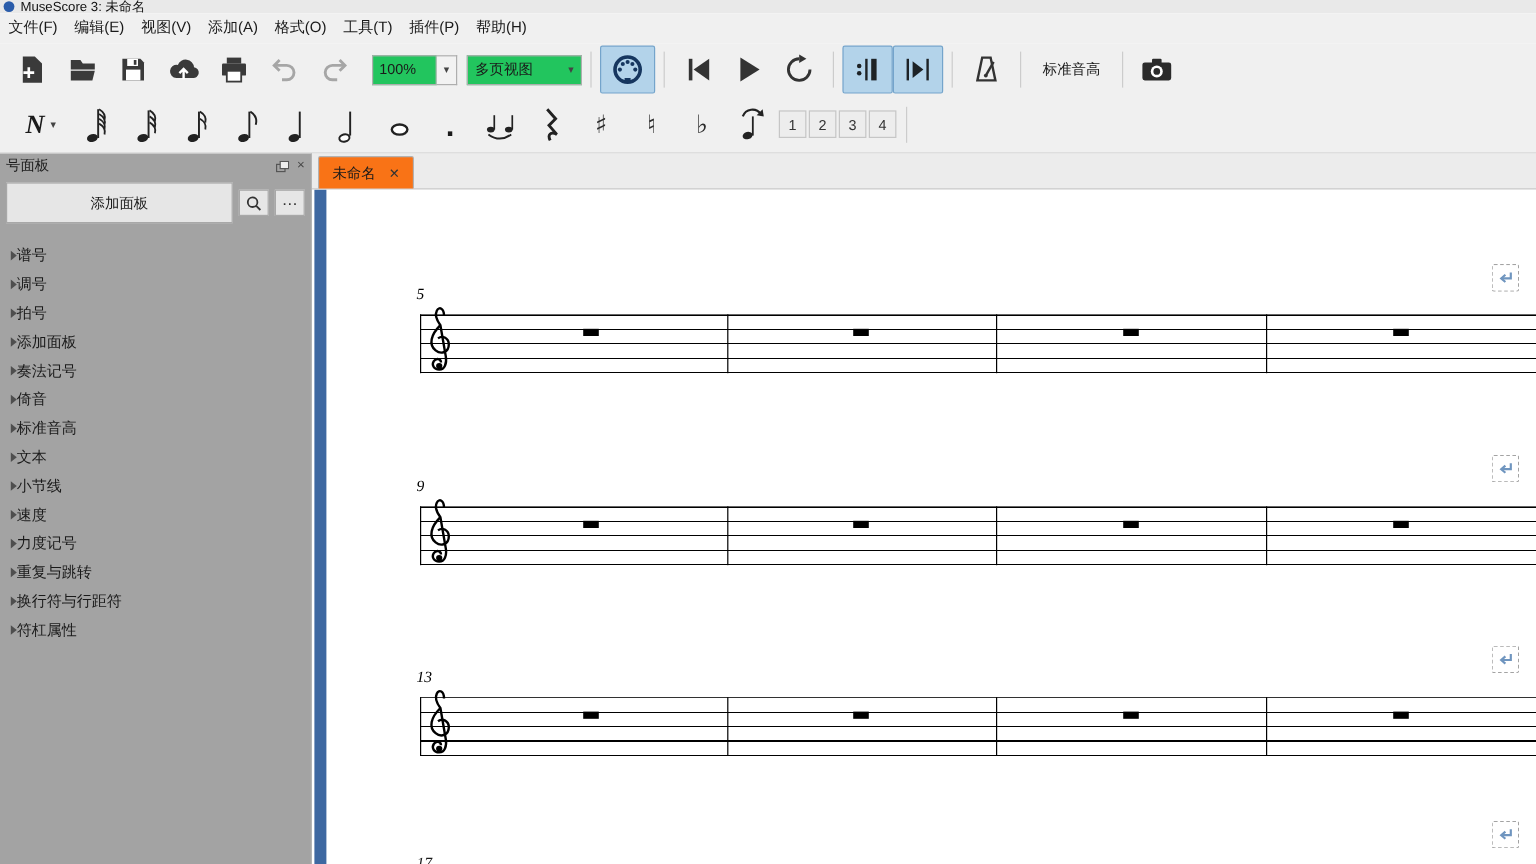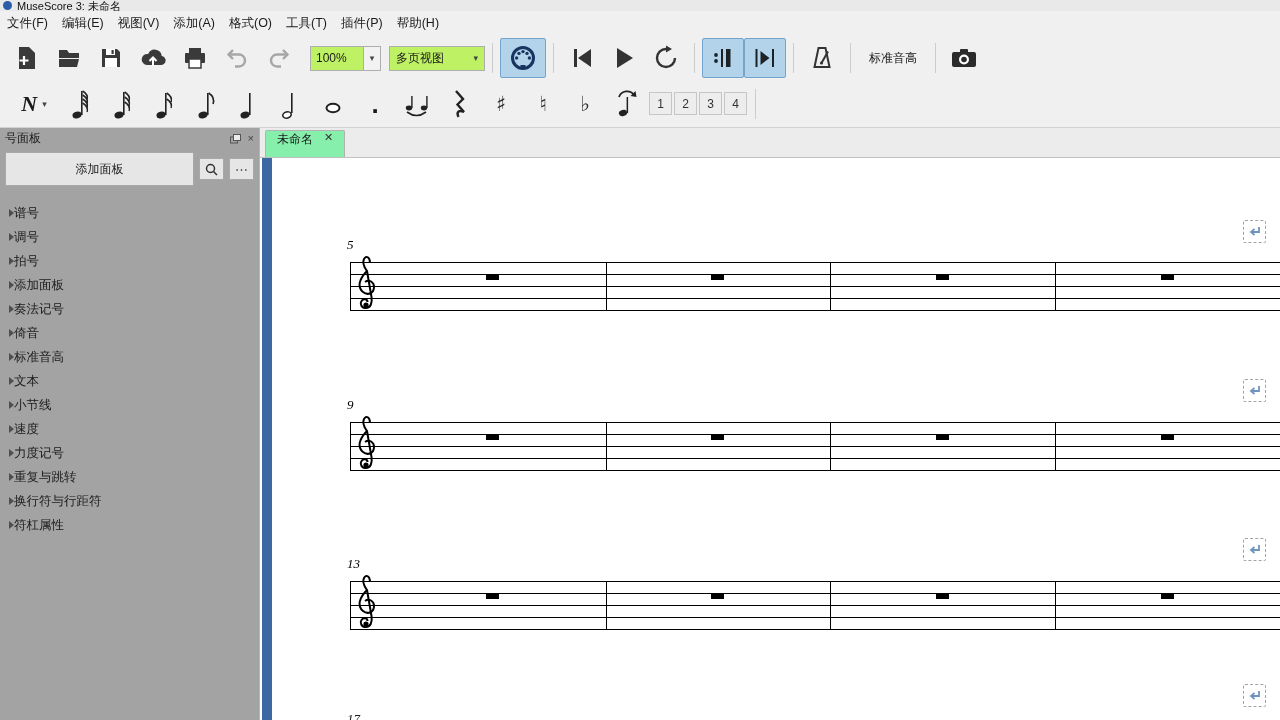--- a/index.html
+++ b/index.html
@@ -14,21 +14,21 @@
   
   #menubar { height:25px; background:#f0f0f0; display:flex; align-items:center; padding-left:0; }
   .menu-item { padding:4px 7px; font-size:12.5px; cursor:default; }
 
   
   #toolbar-main { height:44px; background:#f0f0f0; display:flex; align-items:center; padding:0 6px; }
   #toolbar-note { height:48px; background:#f0f0f0; display:flex; align-items:center; padding:0 8px; border-bottom:1px solid #d2d2d2; }
   .tbtn { width:42px; height:40px; display:flex; align-items:center; justify-content:center; border:1px solid transparent; border-radius:2px; flex:none; }
   .tbtn.checked { background:#b3d3ea; border-color:#74a4cb; }
   .sep { width:1px; height:30px; background:#cccccc; margin:0 7px; flex:none; }
-  .combo { display:flex; align-items:center; height:25px; background:#bef264; border:1px solid #aeaeae; font-size:12px; }
+  .combo { display:flex; align-items:center; height:25px; background:#22c55e; border:1px solid #aeaeae; font-size:12px; }
   .zoom-box { width:54px; padding:0 5px; }
   .zoom-arrow { width:17px; height:25px; border:1px solid #aeaeae; border-left:none; background:#f2f2f2; display:flex; align-items:center; justify-content:center; font-size:8px; color:#444; }
   .view-combo { width:96px; justify-content:space-between; padding:0 6px; margin-left:8px;text-align:center; }
   .caret { font-size:9px; color:#444; }
   .text-btn { padding:6px 10px; font-size:12px; border:1px solid transparent; border-radius:2px; }
 
   
   .nbtn { width:42px; height:40px; display:flex; align-items:center; justify-content:center; border:1px solid transparent; border-radius:2px; flex:none; }
   .music-glyph { font-family:"DejaVu Sans", sans-serif; font-size:21px; color:#2c2c2c; }
   .note-input-btn { width:52px; display:flex; align-items:center; justify-content:center; gap:5px; }
@@ -47,21 +47,21 @@
   .add-row { display:flex; align-items:center; padding:3px 5px; gap:5px; }
   .add-btn { flex:1; height:34px; background:#e6e6e6; border:1px solid #a8a8a8; display:flex; align-items:center; justify-content:center; font-size:12px; }
   .icon-btn { width:25px; height:22px; border:1px solid #a8a8a8; background:#e6e6e6; display:flex; align-items:center; justify-content:center; font-size:13px; color:#333; }
   .palette-list { margin-top:12px; }
   .palette-item { height:24px; display:flex; align-items:center; padding-left:9px; font-size:12.5px; }
   .tri { width:0; height:0; border-left:5px solid #4e4e4e; border-top:4px solid transparent; border-bottom:4px solid transparent; flex:none; }
 
   
   #score-area { flex:1; display:flex; flex-direction:column; background:#ececec; min-width:0; }
   #tabbar { height:30px; display:flex; align-items:flex-end; padding-left:5px; background:#ececec; border-bottom:1px solid #c0c0c0; }
-  .tab { height:27px; display:flex; align-items:flex-start; gap:11px; padding:0 11px; background:#86efac; border:1px solid #b2b2b2; border-bottom:none; border-radius:2px 2px 0 0; font-size:12px; }
+  .tab { height:27px; display:flex; align-items:center; gap:11px; padding:0 11px; background:#f97316; border:1px solid #b2b2b2; border-bottom:none; border-radius:2px 2px 0 0; font-size:12px; }
   .tab-close { font-size:11px; color:#333; }
 
   #canvas { flex:1; background:#fff; position:relative; overflow:hidden; }
   .nav-strip { position:absolute; left:2px; top:0; width:10px; height:100%; background:#3e68a1; }
 
   .system { position:absolute; left:90px; width:930px; height:49px; }
   .staff-lines { position:absolute; left:0; top:0; width:100%; height:49px;
     background:repeating-linear-gradient(to bottom,#000 0,#000 1px,transparent 1px,transparent 12px); }
   .bar { position:absolute; top:0; width:1px; height:49px; background:#000; }
   .rest { position:absolute; top:12px; width:13px; height:6px; background:#000; }

